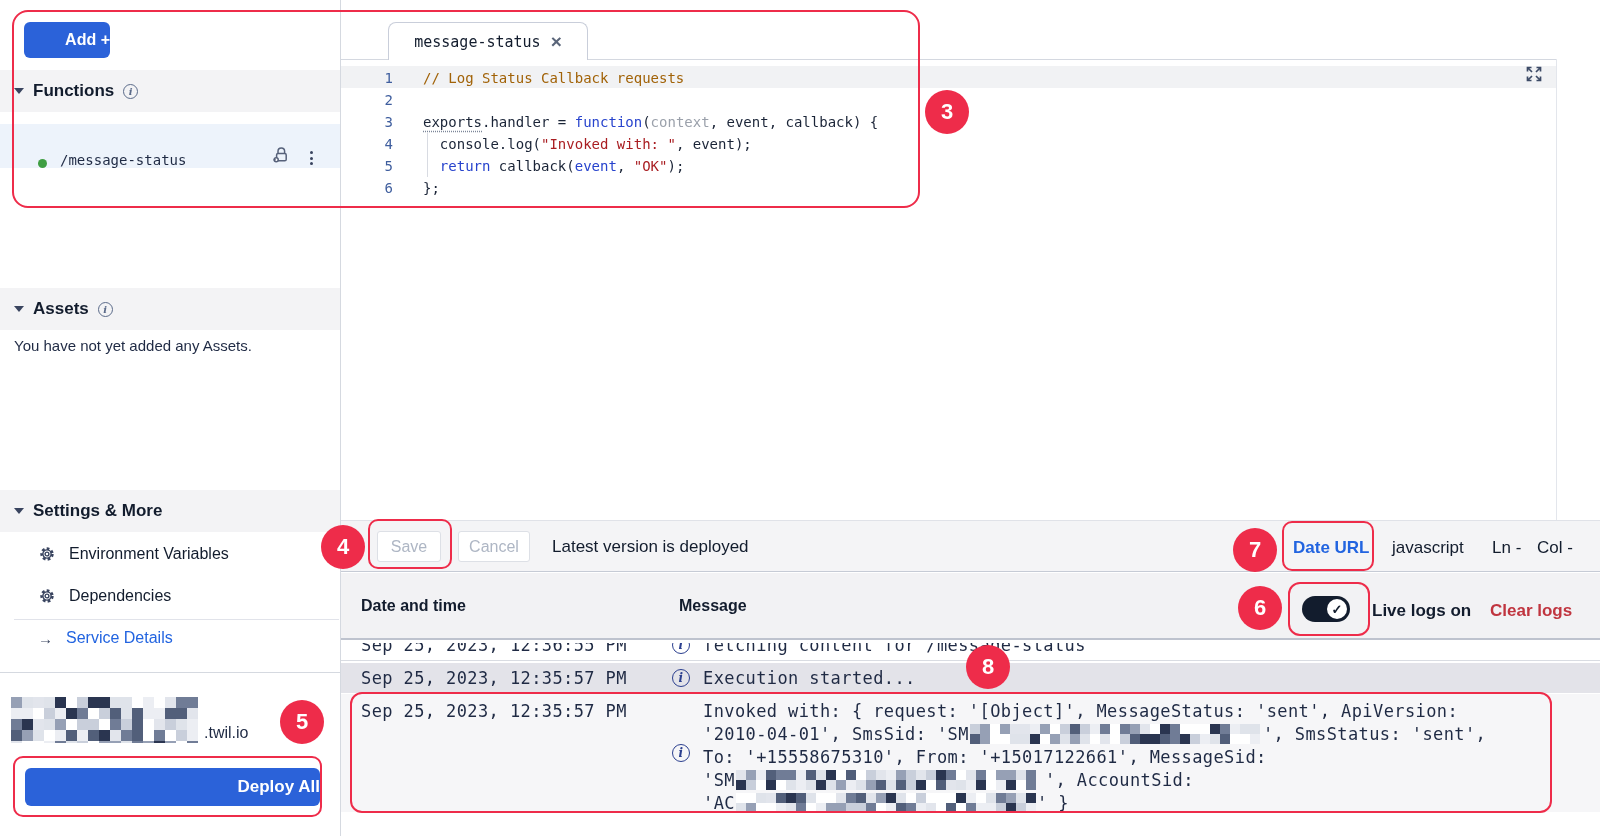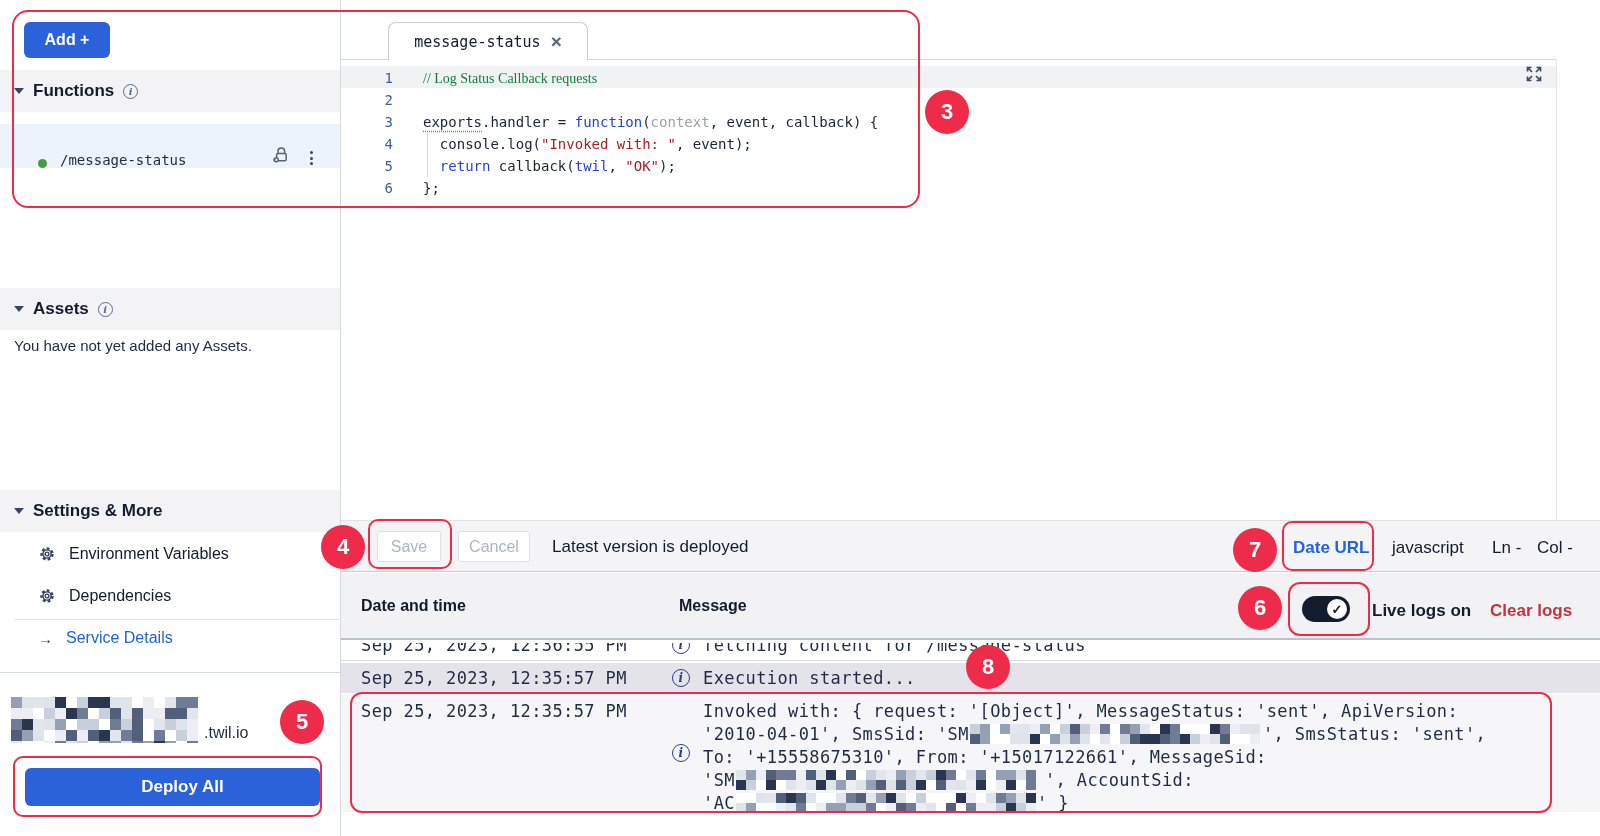--- a/index.html
+++ b/index.html
@@ -5,21 +5,21 @@
   * { margin:0; padding:0; box-sizing:border-box; }
   html,body { background:#fff; }
   #app {
     position:relative; width:1600px; height:836px; background:#fff;
     font-family:"Liberation Sans", sans-serif; color:#121C2D; overflow:hidden;
   }
   .mono { font-family:"DejaVu Sans Mono", monospace; }
 
   
   #sidebar { position:absolute; left:0; top:0; width:341px; height:836px; background:#fff; border-right:1px solid #D5D9E0; }
-  .btn-blue { background:#2B62D9; color:#fff; border:none; border-radius:6px; font-weight:bold; cursor:pointer; font-family:"Liberation Sans",sans-serif; }
+  .btn-blue { background:#2B62D9; color:#fff; border:none; border-radius:6px; font-weight:bold; cursor:pointer; font-family:"Liberation Sans",sans-serif;text-align:right; }
   #add-btn { position:absolute; left:24px; top:22px; width:86px; height:36px; font-size:16px; }
   .side-band { position:absolute; left:0; width:340px; height:42px; background:#F3F3F5; display:flex; align-items:center; padding-left:14px; gap:9px; }
   .side-band .title { font-size:17px; font-weight:bold; color:#121C2D;text-align:center; }
   .caret { width:0; height:0; border-left:5px solid transparent; border-right:5px solid transparent; border-top:6px solid #39445F; }
   .info-icon { width:15px; height:15px; border:1.5px solid #5B6B8A; color:#5B6B8A; border-radius:50%; display:inline-flex; align-items:center; justify-content:center; font:italic bold 10px "DejaVu Serif", serif; }
   #func-row { position:absolute; left:0; top:124px; width:340px; height:44px; background:#EDF3FB; display:flex; align-items:flex-end; cursor:pointer; }
   .green-dot { width:9px; height:9px; border-radius:50%; background:#3F9E42; margin-left:38px; }
   #func-row .fname { margin-left:13px; font-size:14px; color:#1F2A44; }
   #func-row .lock { margin-left:auto; }
   #func-row .kebab { margin:0 24px 0 16px; display:flex; flex-direction:column; gap:2.5px; cursor:pointer; padding:3px; }
@@ -39,21 +39,21 @@
   #tabline { position:absolute; left:341px; top:59px; width:1215px; height:1px; background:#D4D8E0; }
   #editor-right-border { position:absolute; left:1556px; top:59px; width:1px; height:462px; background:#E3E6EC; }
   #tab { position:absolute; left:388px; top:22px; width:200px; height:38px; background:#fff; border:1px solid #C9CEDA; border-bottom:none; border-radius:8px 8px 0 0; display:flex; align-items:center; justify-content:center; gap:10px; z-index:2; cursor:pointer; }
   #tab::after { content:""; position:absolute; left:0; right:0; bottom:-1px; height:2px; background:#fff; }
   #tab .tab-label { font-size:15px; color:#121C2D; }
   .close-x { color:#5A6579; font-size:19px; font-weight:bold; line-height:1; cursor:pointer; }
   #current-line { position:absolute; left:341px; top:66px; width:1215px; height:22px; background:#F1F2F4; }
   #gutter { position:absolute; left:371px; top:67px; width:22px; text-align:right; font-size:14px; line-height:22px; color:#3F5E9E; }
   #code { position:absolute; left:423px; top:67px; font-size:14px; line-height:22px; color:#1A2437; }
   .code-line { height:22px; white-space:pre; }
-  .tok-comment { color:#15803d;font-family:Liberation Serif, serif; }
+  .tok-comment { color:#a16207; }
   .tok-keyword { color:#2743CD; }
   .tok-string { color:#A91E22; }
   .tok-param { color:#9BA1AB; }
   .tok-hint { text-decoration:underline dotted #7C8699; text-underline-offset:4px; }
   #indent-guide { position:absolute; left:427px; top:133px; width:1px; height:44px; background:#D8DBE2; }
   #expand-icon { position:absolute; left:1524px; top:64px; cursor:pointer; }
 
   
   #statusbar { position:absolute; left:341px; top:520px; width:1259px; height:52px; background:#F4F4F6; border-top:1px solid #E0E2E8; border-bottom:1px solid #C6CBD5; }
   .ghost-btn { position:absolute; background:#fff; border:1px solid #DDE0E6; border-radius:3px; color:#AEB6C4; font-size:16px; font-family:"Liberation Sans",sans-serif; }
@@ -286,21 +286,21 @@
       <div>3</div>
       <div>4</div>
       <div>5</div>
       <div>6</div>
     </div>
   <div id="code" class="mono">
       <div class="code-line"><span class="tok-comment">// Log Status Callback requests</span></div>
       <div class="code-line"></div>
       <div class="code-line"><span class="tok-hint">exports</span><span>.handler = </span><span class="tok-keyword">function</span><span>(</span><span class="tok-param">context</span><span>, event, callback) {</span></div>
       <div class="code-line"><span>  console.log(</span><span class="tok-string">"Invoked with: "</span><span>, event);</span></div>
-      <div class="code-line"><span>  </span><span class="tok-keyword">return</span><span> callback(</span><span class="tok-keyword">twil</span><span>, </span><span class="tok-string">"OK"</span><span>);</span></div>
+      <div class="code-line"><span>  </span><span class="tok-keyword">return</span><span> callback(</span><span class="tok-keyword">event</span><span>, </span><span class="tok-string">"OK"</span><span>);</span></div>
       <div class="code-line"><span>};</span></div>
     </div>
   <div id="indent-guide"></div>
 
   <span id="expand-icon">
     <svg width="20" height="20" viewBox="0 0 20 20" fill="none" stroke="#3C4A66" stroke-width="1.7">
       <path d="M12.5 3.5h4v4M16.5 3.5L12 8"></path>
       <path d="M7.5 16.5h-4v-4M3.5 16.5L8 12"></path>
       <path d="M3.5 7.5v-4h4M3.5 3.5L8 8"></path>
       <path d="M16.5 12.5v4h-4M16.5 16.5L12 12"></path>

